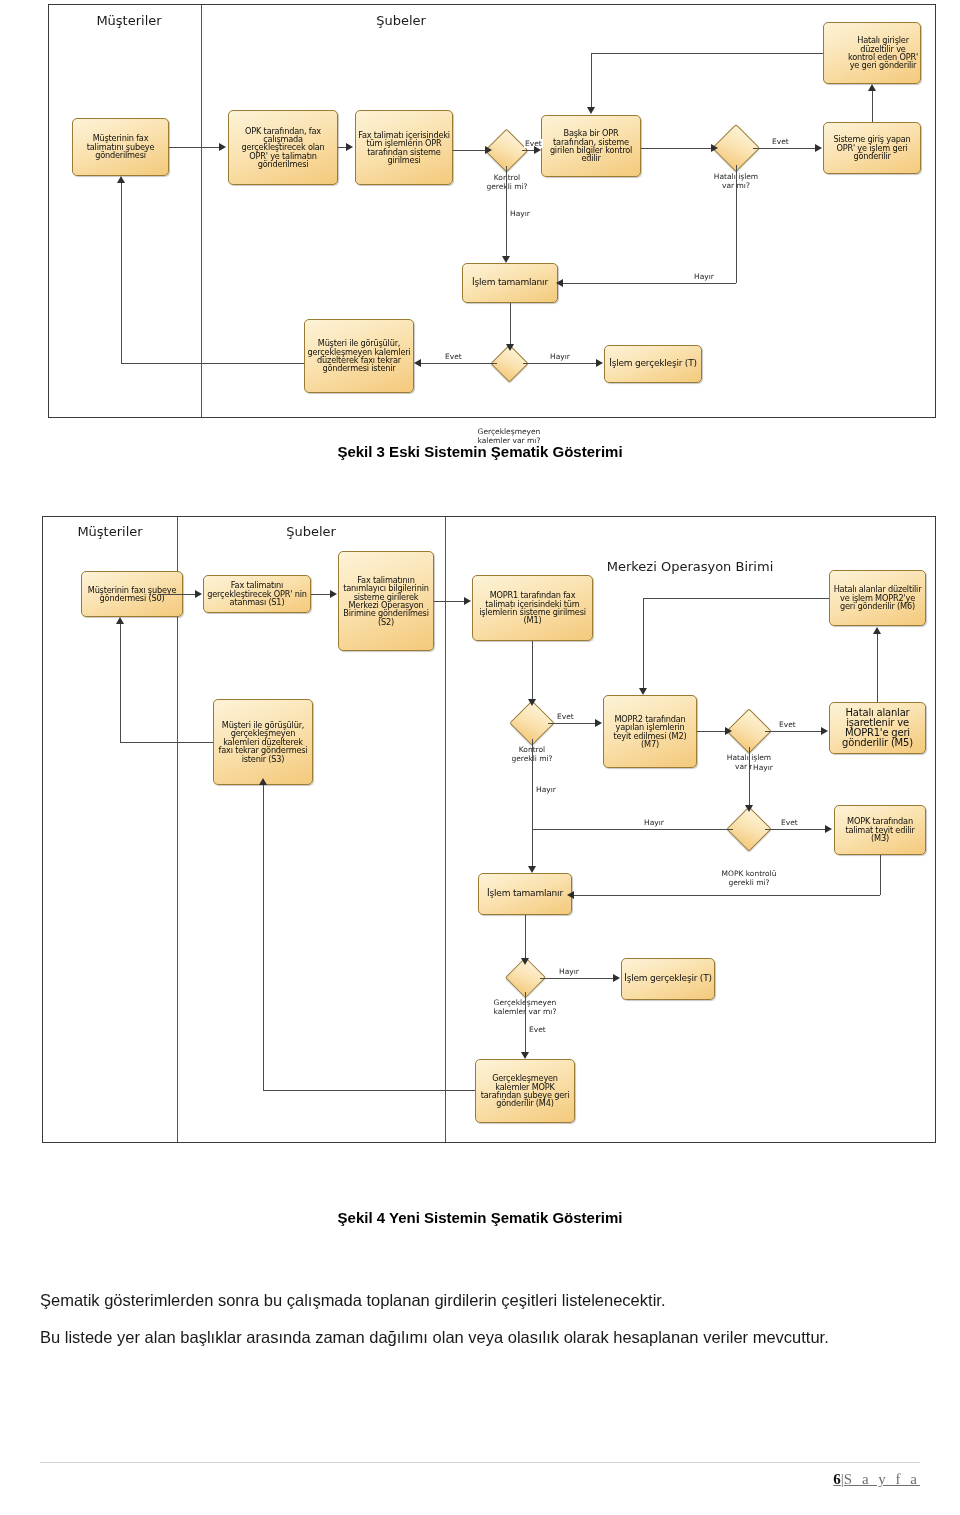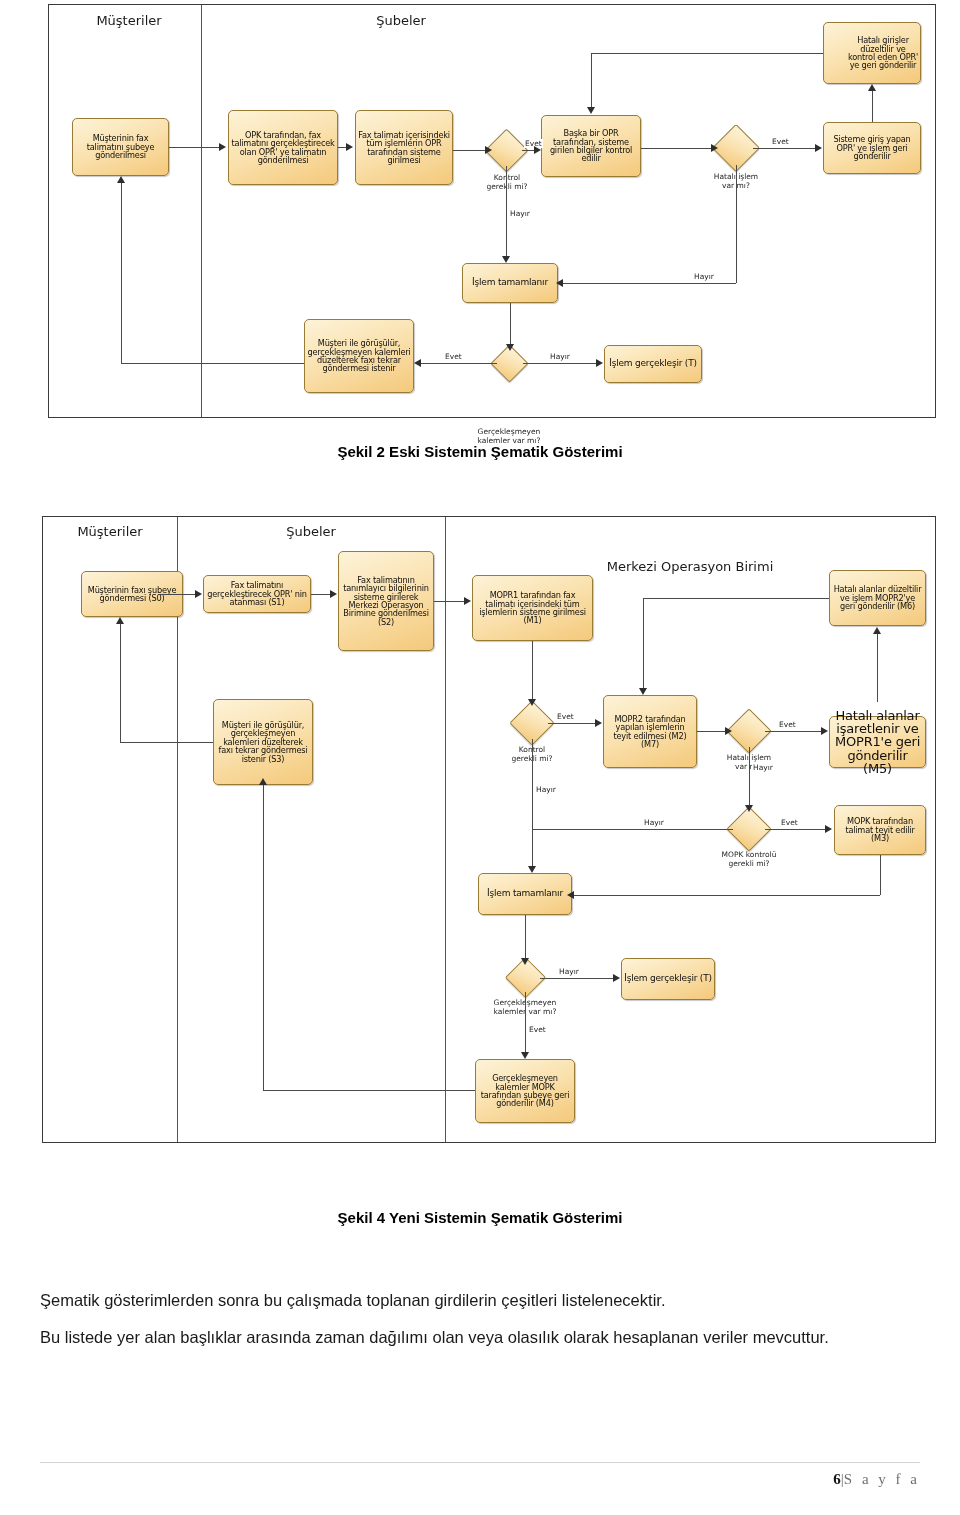--- a/index.html
+++ b/index.html
@@ -47,40 +47,40 @@
   .ar-l{border-top:4px solid transparent;border-bottom:4px solid transparent;border-right:7px solid #2e2e2e;}
   .ar-d{border-left:4px solid transparent;border-right:4px solid transparent;border-top:7px solid #2e2e2e;}
   .ar-u{border-left:4px solid transparent;border-right:4px solid transparent;border-bottom:7px solid #2e2e2e;}
   
   .caption{position:absolute;width:100%;text-align:center;font-weight:bold;
            font-size:15px;color:#000;font-family:"Liberation Sans",sans-serif;}
   .para{position:absolute;left:40px;right:40px;font-size:16.5px;color:#1a1a1a;
         text-align:justify;line-height:2.15;font-family:"Liberation Sans",sans-serif;}
   .footer-rule{position:absolute;left:40px;right:40px;top:1462px;height:1px;background:#d4d4d4;}
   .footer{position:absolute;right:40px;top:1471px;font-size:15px;color:#6f6f6f;
-          font-family:"Liberation Serif",serif;}
+          font-family:"Liberation Serif",serif;text-decoration:underline;}
   .footer b{color:#111;font-family:"Liberation Serif",serif;}
   .footer .sp{letter-spacing:3px;}
 </style>
 </head>
 <body>
 
 <div class="diagram" style="left:48px;top:4px;width:888px;height:414px;">
 
   <div class="lane-div" style="left:152px;"></div>
 
   <div class="lane-title" style="left:10px;top:8px;width:140px;">Müşteriler</div>
   <div class="lane-title" style="left:152px;top:8px;width:400px;">Şubeler</div>
 
   <div class="node" style="left:23px;top:113px;width:97px;height:58px;font-size:8.2px;">
     <span>Müşterinin fax talimatını şubeye gönderilmesi</span>
   </div>
 
   <div class="node" style="left:179px;top:105px;width:110px;height:75px;font-size:8.2px;">
-    <span>OPK  tarafından, fax talimatını gerçekleştirecek olan OPR' ye talimatın gönderilmesi</span>
+    <span>OPK  tarafından, fax çalışmada gerçekleştirecek olan OPR' ye talimatın gönderilmesi</span>
   </div>
 
   <div class="node" style="left:492px;top:110px;width:100px;height:62px;font-size:8.2px;">
     <span>Başka bir OPR tarafından, sisteme girilen bilgiler kontrol edilir</span>
   </div>
 
   <div class="node" style="left:306px;top:105px;width:98px;height:75px;font-size:8.2px;">
     <span>Fax talimatı içerisindeki tüm işlemlerin OPR tarafından sisteme girilmesi</span>
   </div>
 
@@ -161,21 +161,21 @@
 
   <div class="ln lnh" style="left:474px;top:358px;width:73px;"></div>
   <div class="elabel" style="left:500px;top:347px;">Hayır</div>
   <div class="ar ar-r" style="left:547px;top:354px;"></div>
 
   <div class="ln lnh" style="left:72px;top:358px;width:183px;"></div>
   <div class="ln lnv" style="left:72px;top:178px;height:180px;"></div>
   <div class="ar ar-u" style="left:68px;top:171px;"></div>
 </div>
 
-<div class="caption" style="top:443px;">Şekil 2 Eski Sistemin Şematik Gösterimi</div>
+<div class="caption" style="top:443px;">Şekil 3 Eski Sistemin Şematik Gösterimi</div>
 
 <div class="diagram" style="left:42px;top:516px;width:894px;height:627px;">
 
   <div class="lane-div" style="left:134px;"></div>
   <div class="lane-div" style="left:402px;"></div>
 
   <div class="lane-title" style="left:0px;top:7px;width:134px;">Müşteriler</div>
   <div class="lane-title" style="left:134px;top:7px;width:268px;">Şubeler</div>
   <div class="lane-title" style="left:402px;top:7px;width:490px;margin-top:35px;">Merkezi Operasyon Birimi</div>
 
@@ -200,21 +200,21 @@
   </div>
 
   <div class="node" style="left:170px;top:182px;width:100px;height:86px;font-size:8.2px;">
     <span>Müşteri ile görüşülür, gerçekleşmeyen kalemleri düzelterek faxı tekrar göndermesi istenir (S3)</span>
   </div>
 
   <div class="node" style="left:560px;top:178px;width:94px;height:73px;font-size:8.2px;">
     <span>MOPR2 tarafından yapılan işlemlerin teyit edilmesi (M2)(M7)</span>
   </div>
 
-  <div class="node" style="left:786px;top:199px;width:97px;height:52px;font-size:13px;">
+  <div class="node" style="left:786px;top:185px;width:97px;height:52px;font-size:10px;">
     <span>Hatalı alanlar işaretlenir ve MOPR1'e geri gönderilir (M5)</span>
   </div>
 
   <div class="node" style="left:791px;top:288px;width:92px;height:50px;font-size:8.2px;">
     <span>MOPK tarafından talimat teyit edilir (M3)</span>
   </div>
 
   <div class="node" style="left:435px;top:356px;width:94px;height:42px;font-size:9px;">
     <span>İşlem tamamlanır</span>
   </div>
@@ -229,21 +229,21 @@
 
   <div class="dec" style="left:473px;top:190px;width:32px;height:32px;"></div>
   <div class="dlabel" style="left:444px;top:228px;width:90px;">Kontrol
 gerekli mi?</div>
 
   <div class="dec" style="left:690px;top:198px;width:32px;height:32px;"></div>
   <div class="dlabel" style="left:660px;top:236px;width:92px;">Hatalı işlem
 var mı?</div>
 
   <div class="dec" style="left:690px;top:296px;width:32px;height:32px;"></div>
-  <div class="dlabel" style="left:656px;top:333px;width:100px;text-align:center;">MOPK kontrolü
+  <div class="dlabel" style="left:656px;top:352px;width:100px;text-align:center;">MOPK kontrolü
 gerekli mi?</div>
 
   <div class="dec" style="left:468px;top:446px;width:29px;height:29px;"></div>
   <div class="dlabel" style="left:432px;top:481px;width:100px;">Gerçekleşmeyen
 kalemler var mı?</div>
 
   <div class="ln lnh" style="left:116px;top:77px;width:36px;"></div>
   <div class="ar ar-r" style="left:152px;top:73px;"></div>
 
   <div class="ln lnh" style="left:268px;top:77px;width:19px;"></div>

